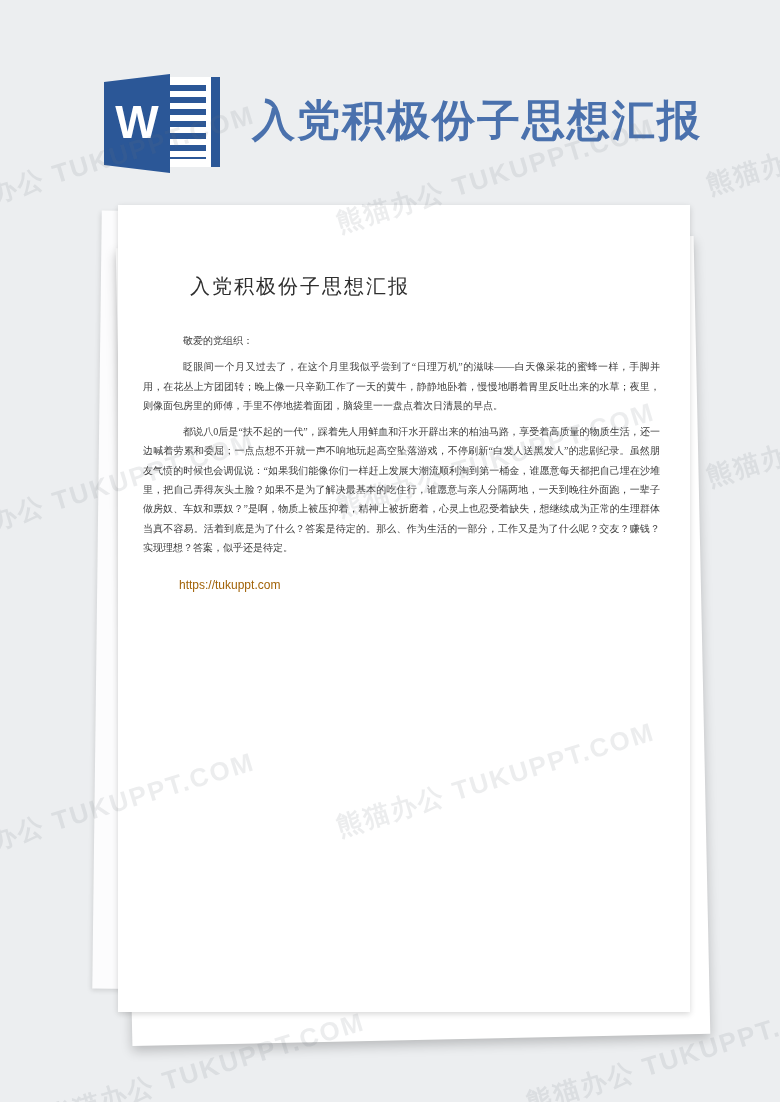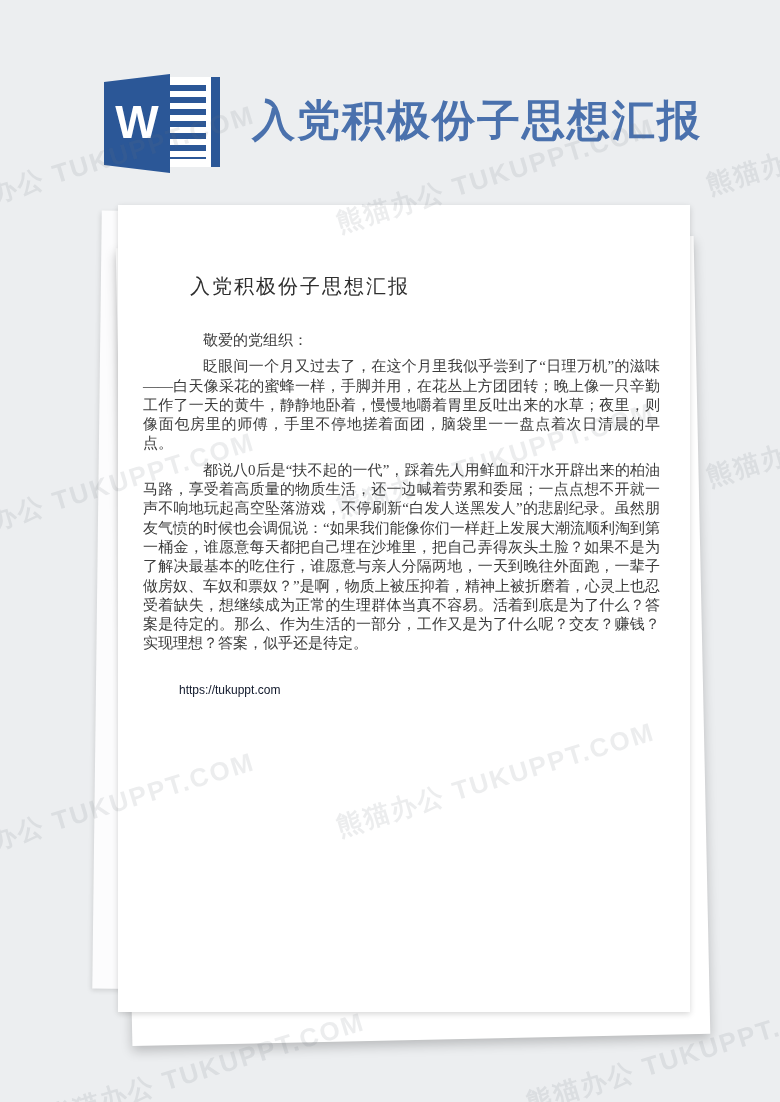--- a/index.html
+++ b/index.html
@@ -82,30 +82,30 @@
   
   .doc-title {
     margin: 0 0 0 47px;
     font: normal 20px "Liberation Serif", serif;
     color: #2e2e2e;
     letter-spacing: 2px;
   }
   .doc-body {
     margin-top: 31px;
     font-family: "Liberation Serif", serif;
-    font-size: 15px;
+    font-size: 10px;
     line-height: 19.3px;
     color: #3b3b3b;
     text-align: justify;
   }
   .doc-body p { margin: 0 0 7px 0; text-indent: 4em; }
   .doc-footer {
-    margin: 22px 0 0 36px;
+    margin: 14px 0 0 36px;
     font: normal 12px "Liberation Sans", sans-serif;
-    color: #0f172a;
+    color: #a16207;
     text-decoration: none;
     display: inline-block;
   }
 </style>
 </head>
 <body>
 
 <div>
   <div class="wm" style="left:-70px; top:145px;">熊猫办公 TUKUPPT.COM</div>
   <div class="wm" style="left:330px; top:158px;">熊猫办公 TUKUPPT.COM</div>

